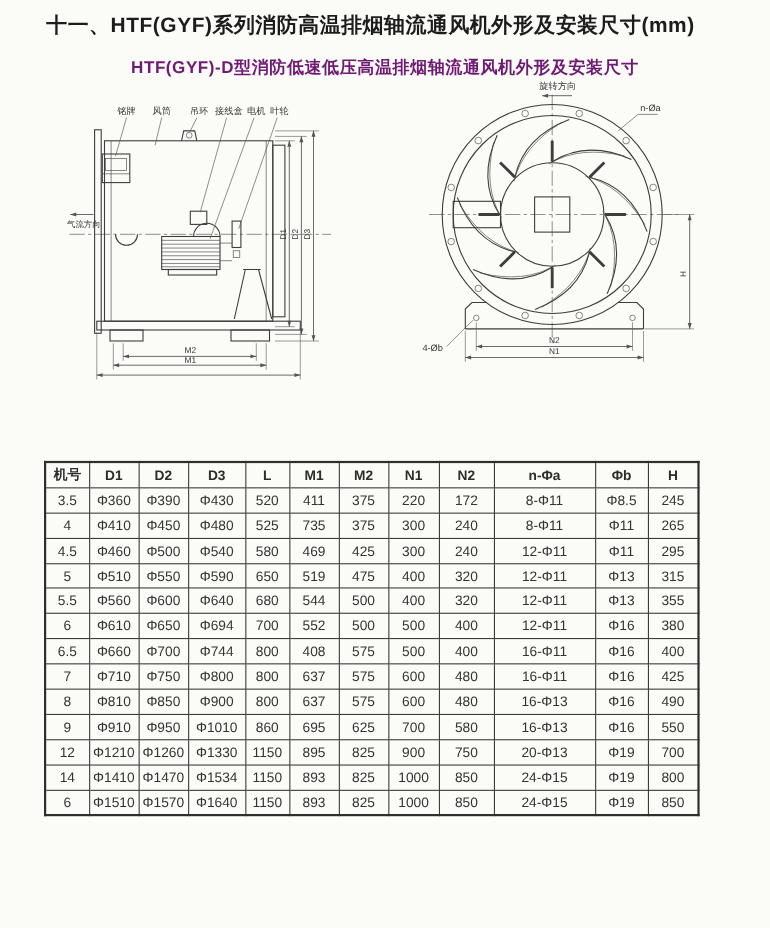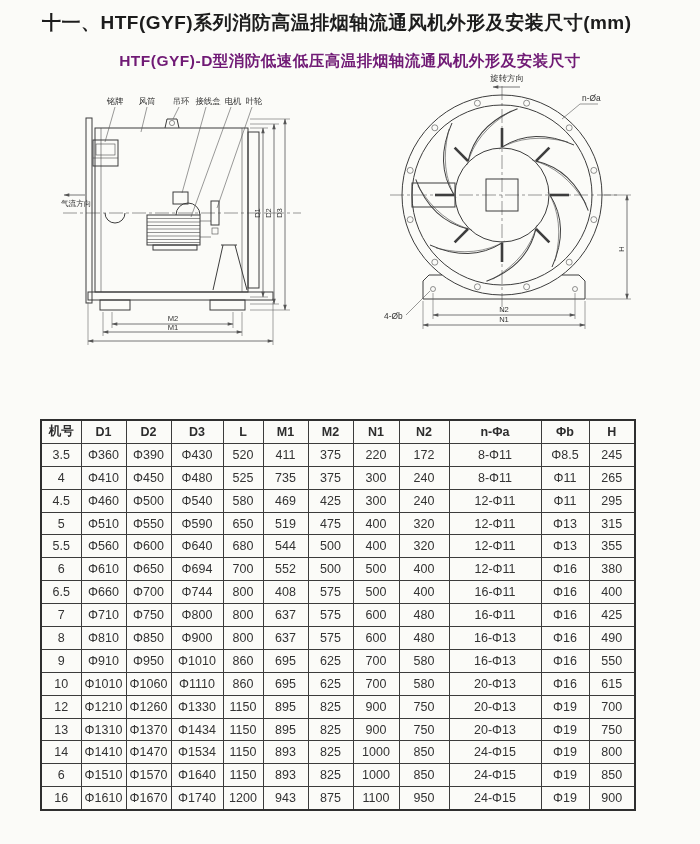--- a/index.html
+++ b/index.html
@@ -391,62 +391,34 @@
           <td>860</td>
           <td>695</td>
           <td>625</td>
           <td>700</td>
           <td>580</td>
           <td>16-Φ13</td>
           <td>Φ16</td>
           <td>550</td>
         </tr>
         <tr>
-          <td>10</td>
-          <td>Φ1010</td>
-          <td>Φ1060</td>
-          <td>Φ1110</td>
-          <td>860</td>
-          <td>695</td>
-          <td>625</td>
-          <td>700</td>
-          <td>580</td>
-          <td>20-Φ13</td>
-          <td>Φ16</td>
-          <td>615</td>
-        </tr>
-        <tr>
           <td>12</td>
           <td>Φ1210</td>
           <td>Φ1260</td>
           <td>Φ1330</td>
           <td>1150</td>
           <td>895</td>
           <td>825</td>
           <td>900</td>
           <td>750</td>
           <td>20-Φ13</td>
           <td>Φ19</td>
           <td>700</td>
         </tr>
         <tr>
-          <td>13</td>
-          <td>Φ1310</td>
-          <td>Φ1370</td>
-          <td>Φ1434</td>
-          <td>1150</td>
-          <td>895</td>
-          <td>825</td>
-          <td>900</td>
-          <td>750</td>
-          <td>20-Φ13</td>
-          <td>Φ19</td>
-          <td>750</td>
-        </tr>
-        <tr>
           <td>14</td>
           <td>Φ1410</td>
           <td>Φ1470</td>
           <td>Φ1534</td>
           <td>1150</td>
           <td>893</td>
           <td>825</td>
           <td>1000</td>
           <td>850</td>
           <td>24-Φ15</td>
@@ -460,30 +432,16 @@
           <td>Φ1640</td>
           <td>1150</td>
           <td>893</td>
           <td>825</td>
           <td>1000</td>
           <td>850</td>
           <td>24-Φ15</td>
           <td>Φ19</td>
           <td>850</td>
         </tr>
-        <tr>
-          <td>16</td>
-          <td>Φ1610</td>
-          <td>Φ1670</td>
-          <td>Φ1740</td>
-          <td>1200</td>
-          <td>943</td>
-          <td>875</td>
-          <td>1100</td>
-          <td>950</td>
-          <td>24-Φ15</td>
-          <td>Φ19</td>
-          <td>900</td>
-        </tr>
       </tbody>
   </table>
 
 </div>
 
 </body></html>

